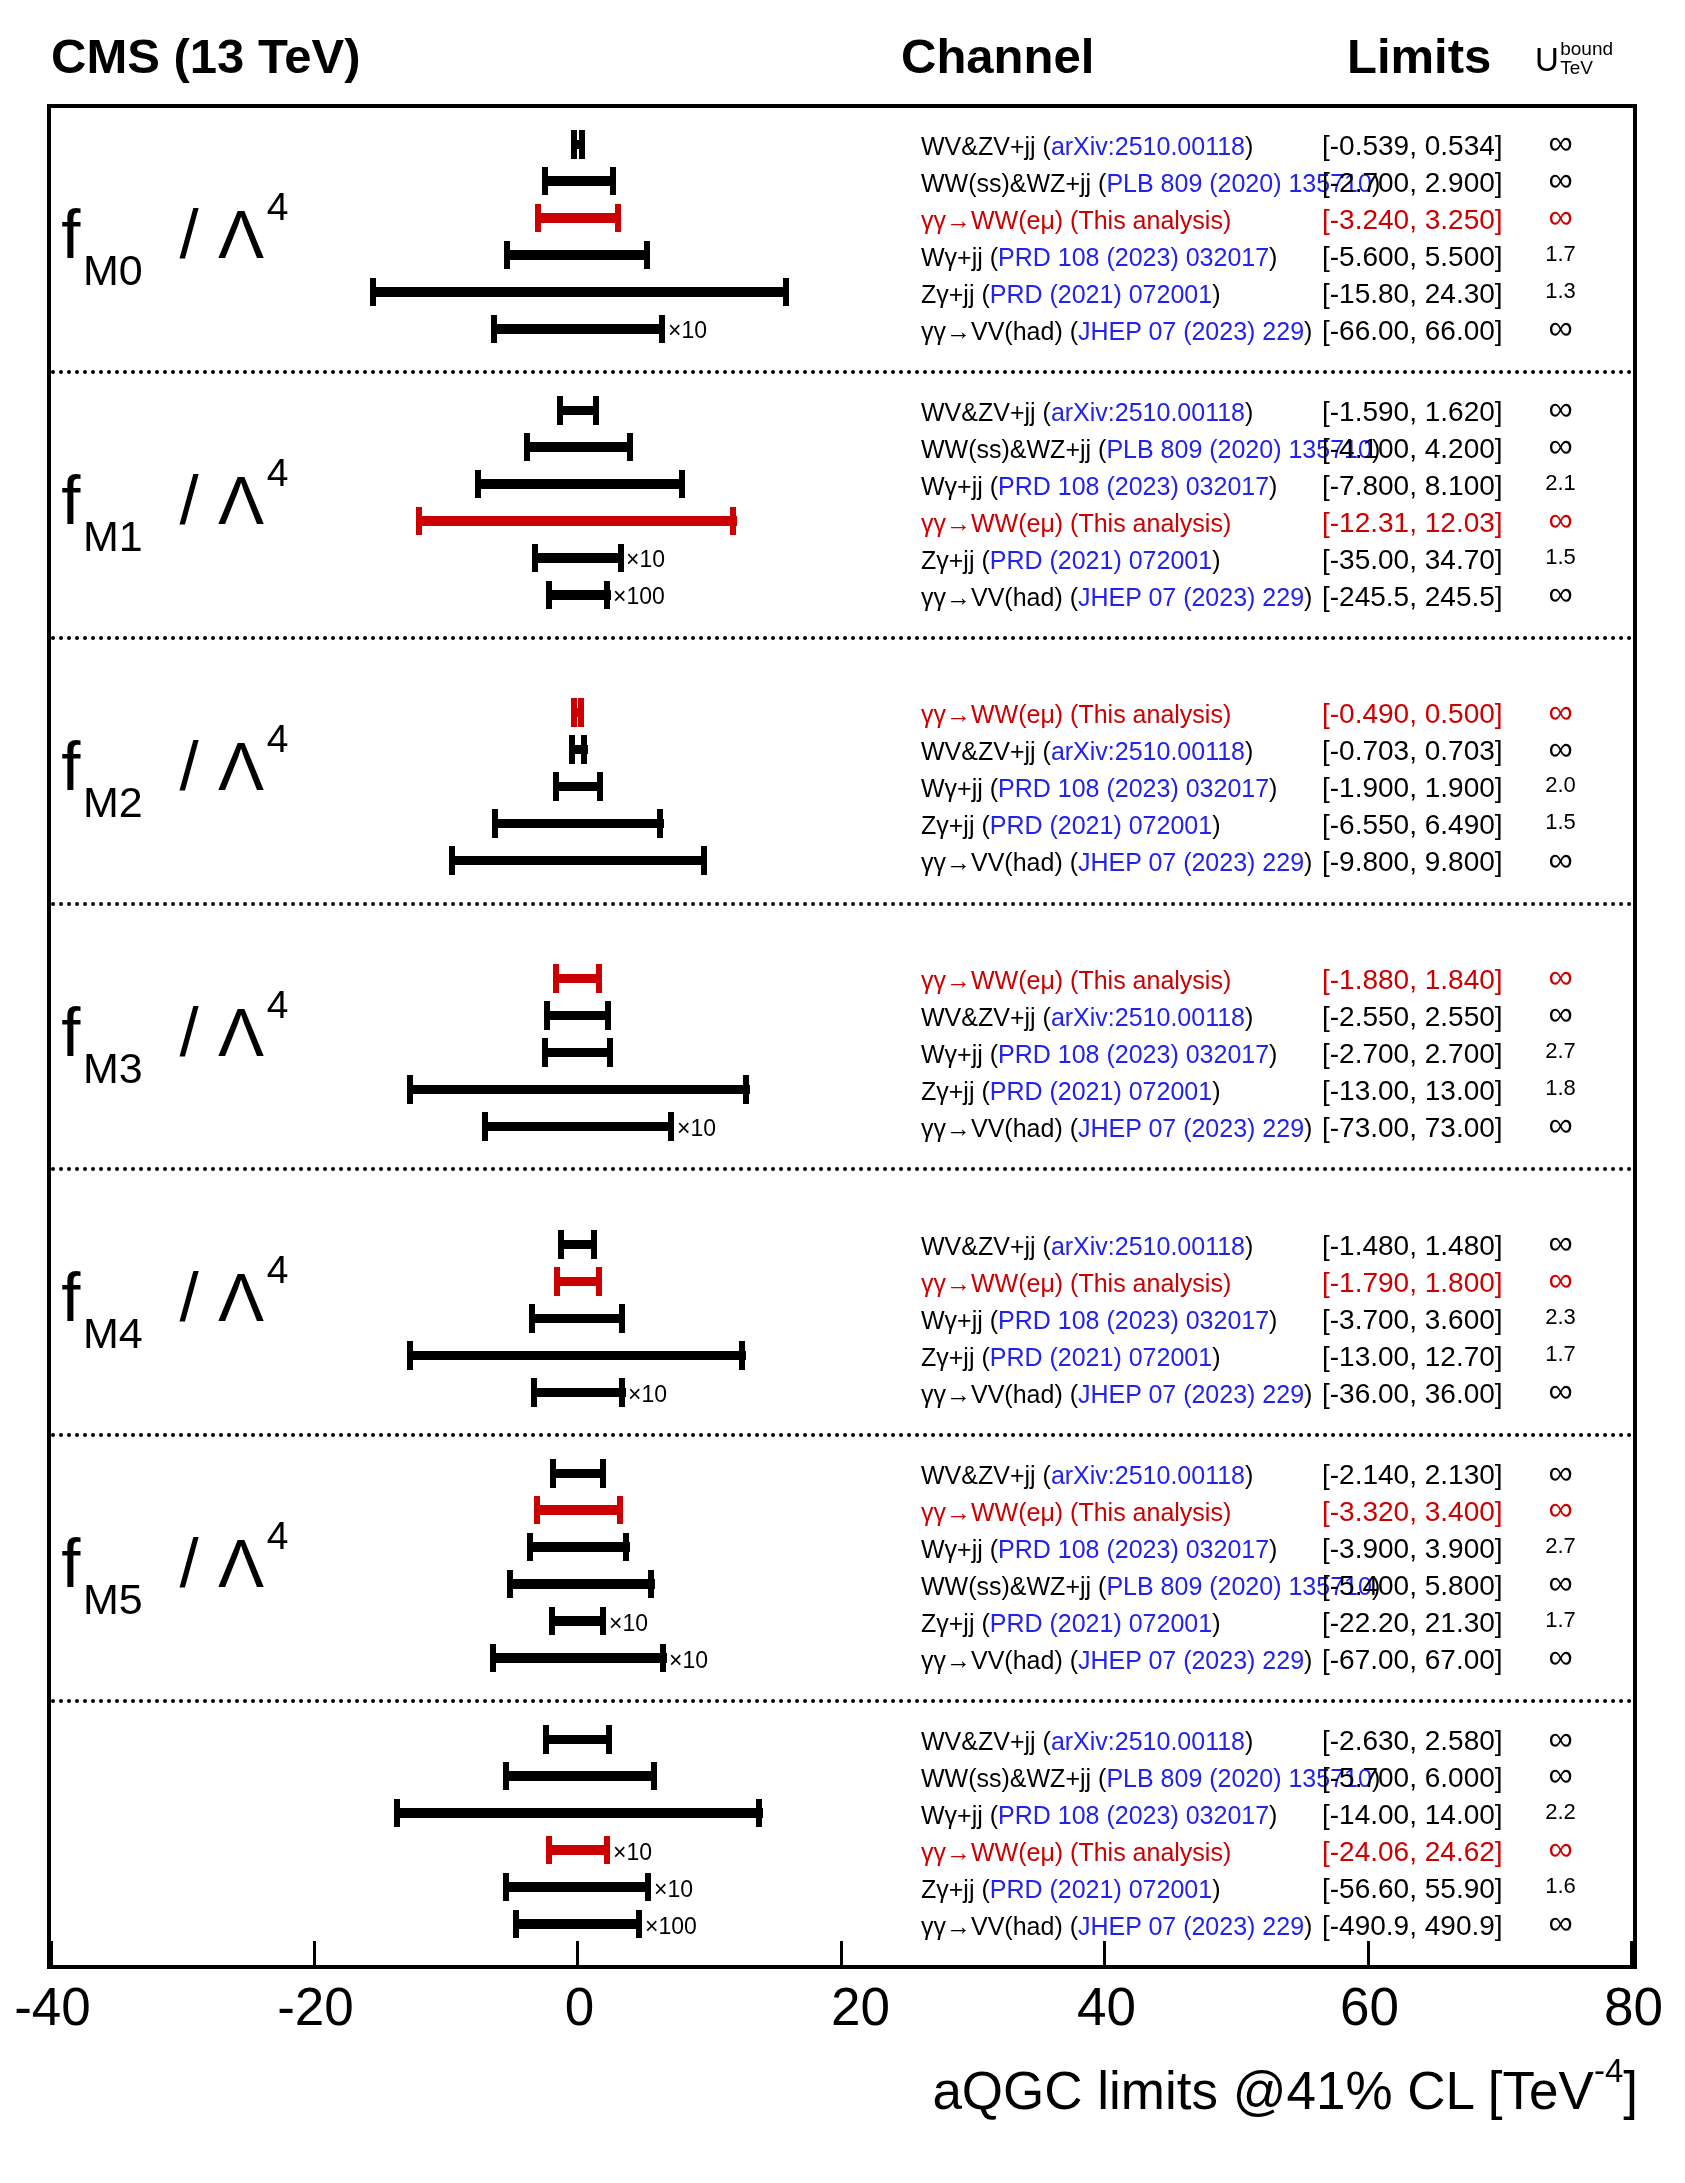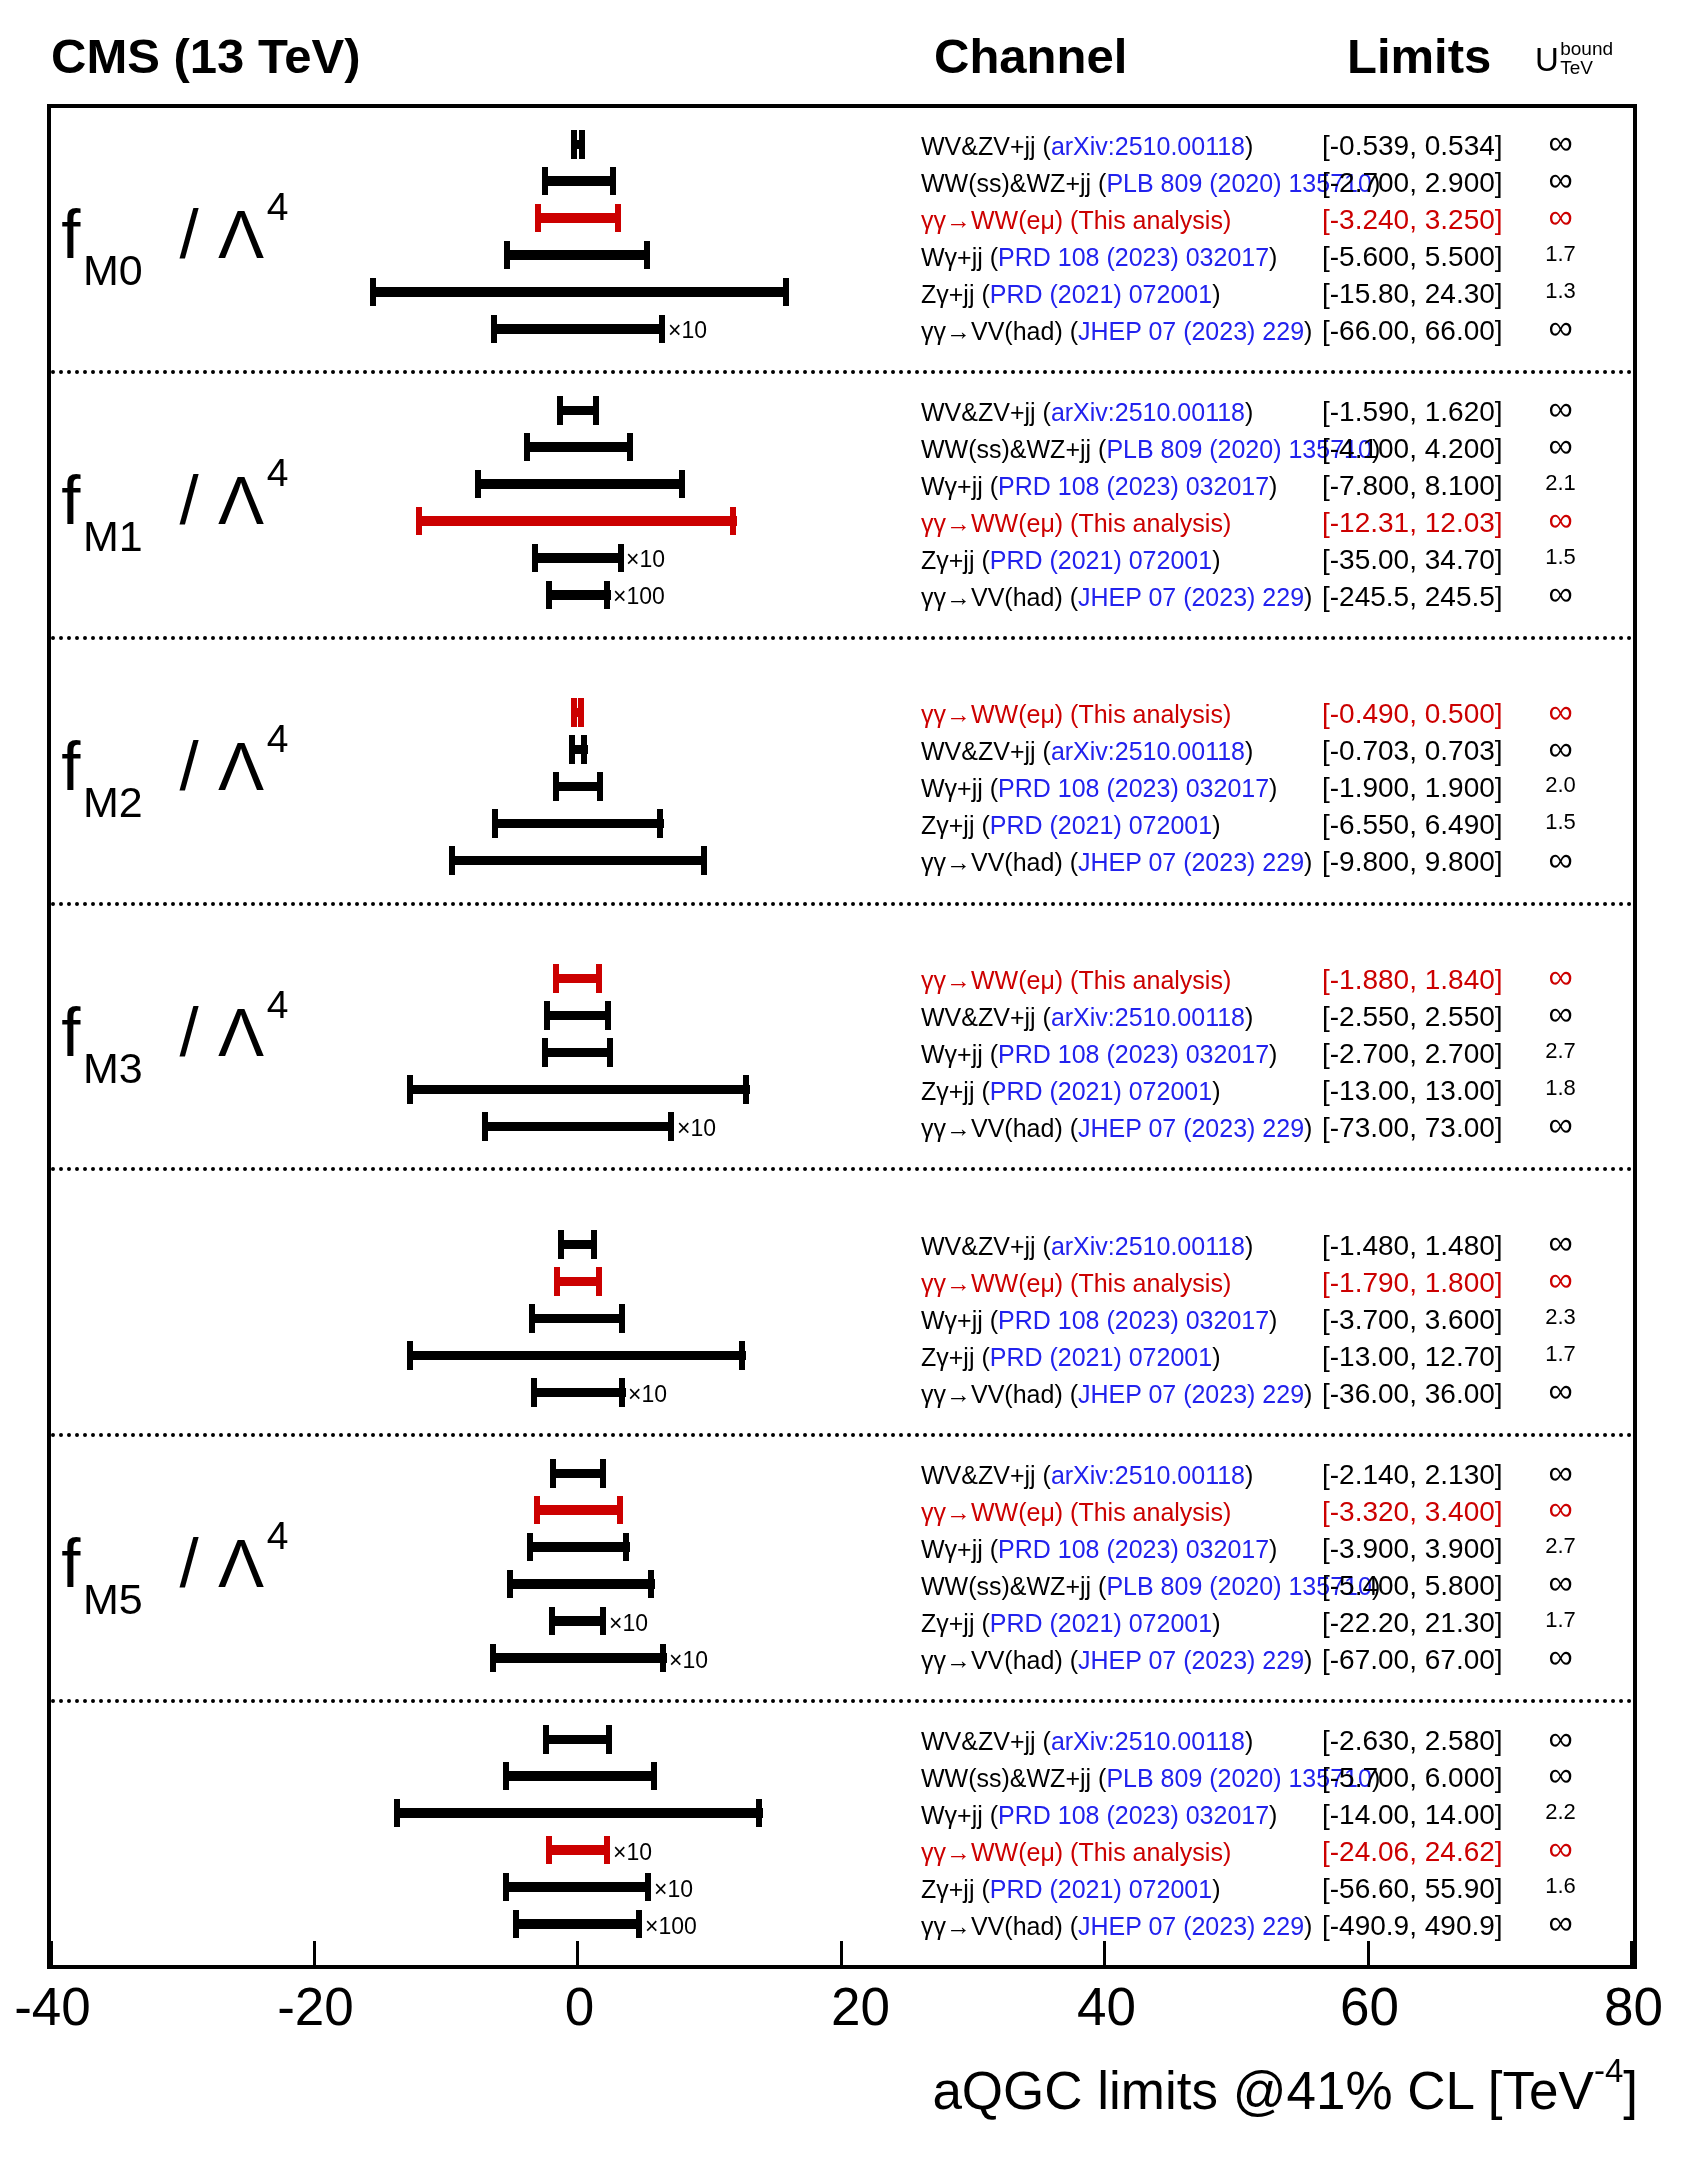--- a/index.html
+++ b/index.html
@@ -1,19 +1,19 @@
 <!DOCTYPE html>
 <html style="font-size:11px"><head>
 <meta charset="utf-8">
 <style>
   html,body{margin:0;padding:0;background:#ffffff;}
   body{width:1685px;height:2183px;position:relative;font-family:"Liberation Sans",sans-serif;color:#000;}
   .hdr{position:absolute;top:20.4px;left:0;width:100%;height:81px;}
   .hdr .cms{position:absolute;left:51px;top:8.1px;font-size:49px;font-weight:bold;}
-  .hdr .channel{position:absolute;left:934px;top:8.1px;font-size:49px;font-weight:bold;}
+  .hdr .channel{position:absolute;left:901px;top:8.1px;font-size:49px;font-weight:bold;}
   .hdr .limits{position:absolute;left:1347px;top:8.1px;font-size:49px;font-weight:bold;}
   .hdr .ubound{position:absolute;left:1535px;top:20.4px;font-size:33px;font-weight:normal;}
   .hdr .ubound .stack{display:inline-flex;flex-direction:column;vertical-align:middle;font-size:19px;line-height:1.0;transform:translateY(-4.1px);margin-left:1.4px;}
   .frame{position:absolute;left:47px;top:104px;width:1590px;height:1865px;border:4.7px solid #000;box-sizing:border-box;display:flex;flex-direction:column;}
   .block{position:relative;flex:1 1 0;overflow:visible;}
   .block.sep{border-bottom:4.1px dotted #000;}
   .oplabel{position:absolute;left:10.2px;top:50%;transform:translateY(-50%);white-space:nowrap;line-height:1;}
   .op-f{font-size:69px;}
   .op-sub{font-size:43px;vertical-align:-27px;margin-left:2.7px;margin-right:17.6px;}
   .op-mid{font-size:69px;}
@@ -235,20 +235,21 @@
         <div class="bar-line" style="left: 431px; width: 192px;"></div>
         <div class="bar-cap" style="left: 431px;"></div>
         <div class="bar-cap" style="left: 617px;"></div>
         <div class="scale-lbl" style="left: 626px;">×10</div>
         <div class="ch-text"><span>γγ→VV(had) (</span><span class="ref">JHEP 07 (2023) 229</span><span>)</span></div>
         <div class="lim-text">[-73.00, 73.00]</div>
         <div class="bnd-text inf">∞</div>
       </div>
     </div>
     <div class="block sep">
+      <div class="oplabel"><span class="op-f">f</span><span class="op-sub">M4</span><span class="op-mid"> / Λ</span><span class="op-sup">4</span></div>
       <div class="row" style="top: 56px;">
         <div class="bar-line" style="left: 507px; width: 39px;"></div>
         <div class="bar-cap" style="left: 507px;"></div>
         <div class="bar-cap" style="left: 540px;"></div>
         <div class="ch-text"><span>WV&amp;ZV+jj (</span><span class="ref">arXiv:2510.00118</span><span>)</span></div>
         <div class="lim-text">[-1.480, 1.480]</div>
         <div class="bnd-text inf">∞</div>
       </div>
       <div class="row hl" style="top: 93px;">
         <div class="bar-line" style="left: 503px; width: 47px;"></div>

